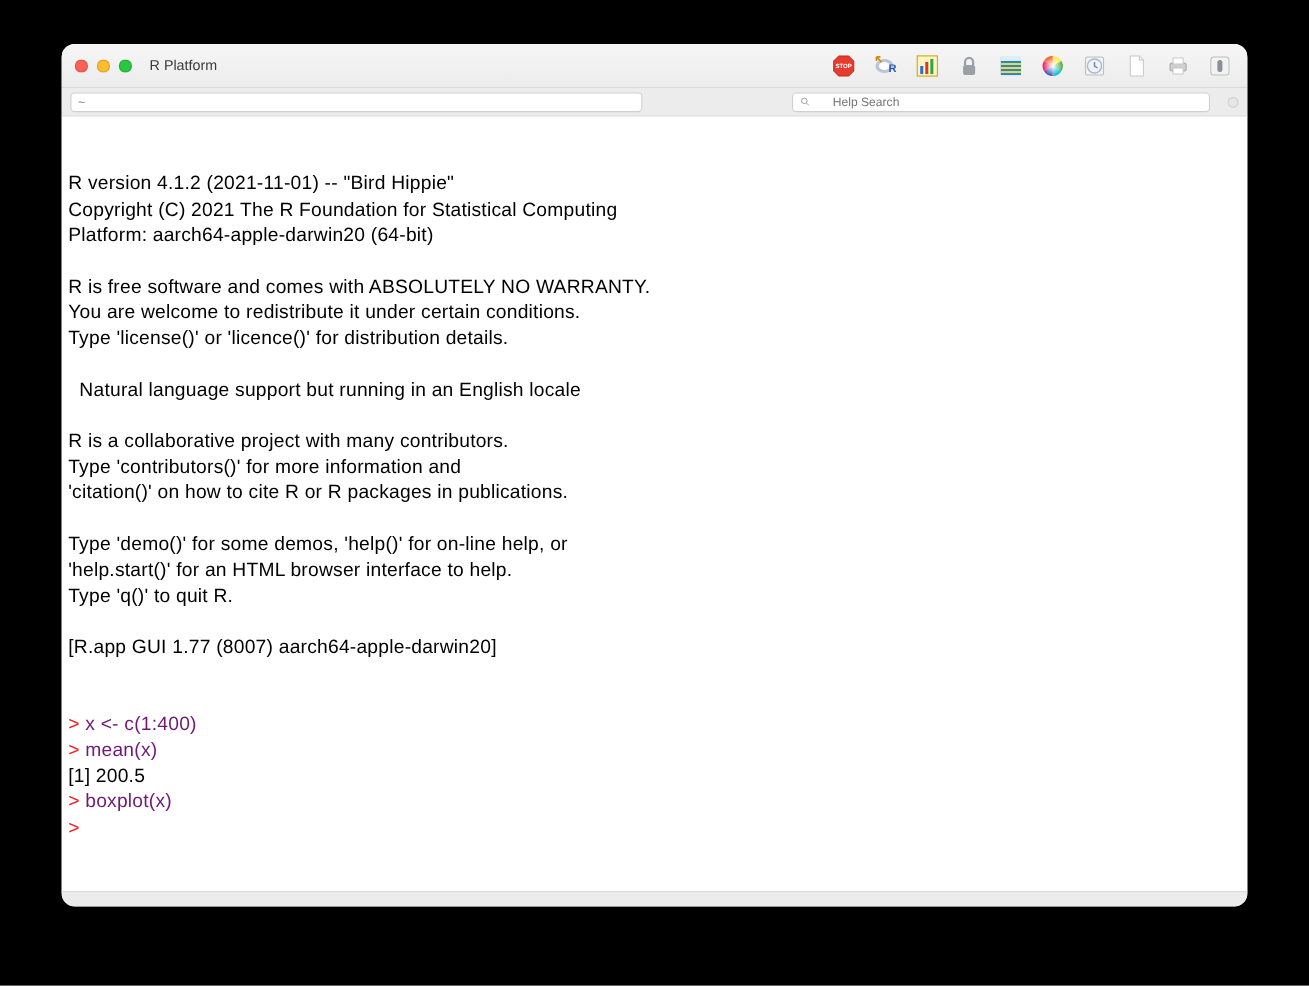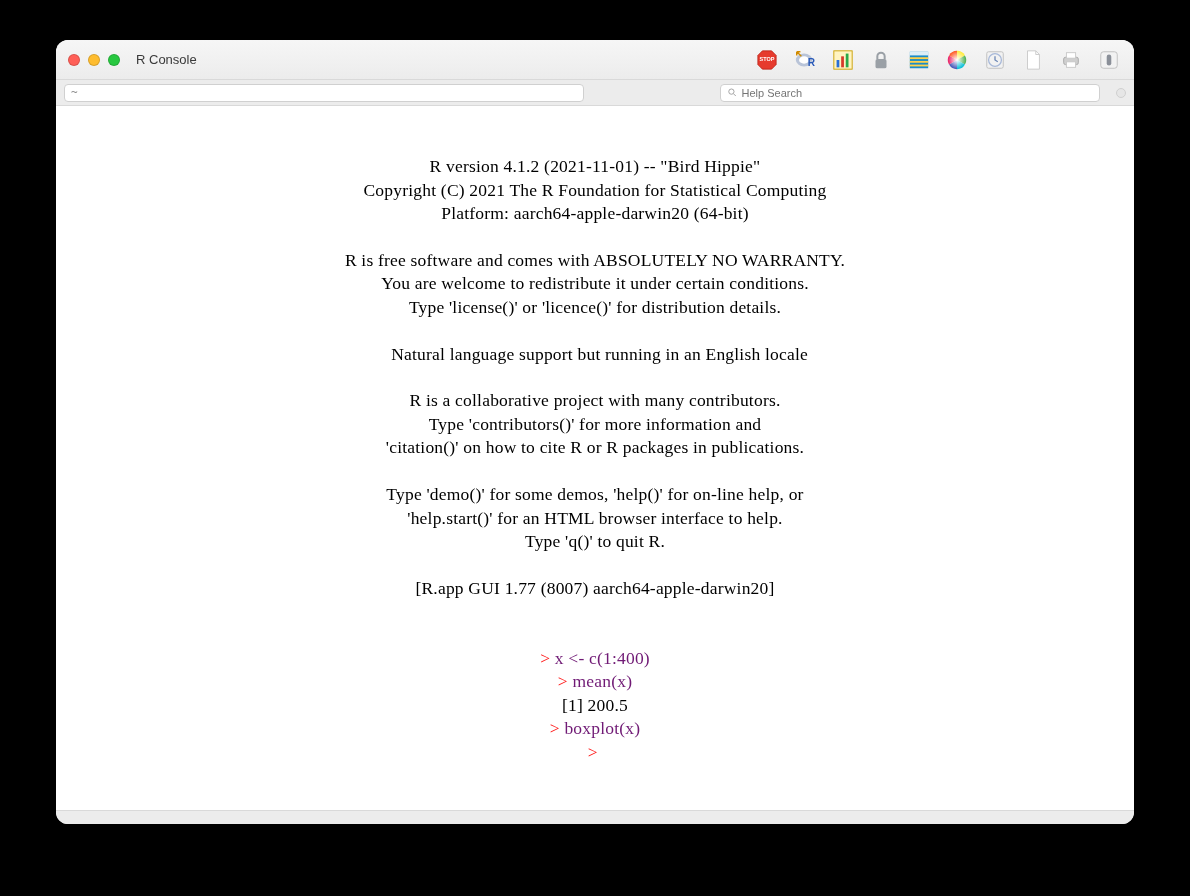--- a/index.html
+++ b/index.html
@@ -88,69 +88,68 @@
   .spacer { flex: 1; }
   .help-search {
     flex: 0 0 380px;
     height: 18px;
     background: #fff;
     border: 1px solid #d0d0d0;
     border-radius: 4px;
     display: flex;
     align-items: center;
     padding: 0 6px;
-    gap: 4px;
+    gap: 20px;
     margin-left: 12px;
   }
   .help-search svg { width: 11px; height: 11px; }
   .help-search input {
     border: none; outline: none;
     font-size: 11px;
     color: #999;
     width: 100%;
     background: transparent;
   }
   .mini-circle {
     width: 10px; height: 10px; border-radius: 50%;
     background: #e6e6e6; border: 1px solid #d0d0d0;
     margin-left: 6px;
   }
   .console {
     flex: 1;
     background: #fff;
     padding: 26px 6px 6px 6px;
-    font-family: Liberation Serif, serif;
+    font-family: Liberation Sans, sans-serif;
     font-size: 17.5px;
     line-height: 23.4px;
     color: #000;
     white-space: pre;
     overflow: hidden;
     letter-spacing: 0.2px;
-    text-align: center;
   }
   .console .line { white-space: pre; }
   .prompt { color: #ff1818; }
   .cmd    { color: #701a75; }
   .statusbar {
     height: 14px;
     background: #ececec;
     border-top: 1px solid #d9d9d9;
   }
 </style>
 </head>
 <body>
 
 <div class="window">
   <div class="titlebar">
     <div class="traffic">
       <div class="dot red"></div>
       <div class="dot yellow"></div>
       <div class="dot green"></div>
     </div>
-    <div class="title">R Console</div>
+    <div class="title">R Platform</div>
 
     <div class="toolbar-icons">
       <div class="tb-icon">
         <svg viewBox="0 0 24 24">
             <polygon points="7,2 17,2 22,7 22,17 17,22 7,22 2,17 2,7" fill="#e63b2e" stroke="#b52015" stroke-width="0.8"></polygon>
             <text x="12" y="13.5" text-anchor="middle" font-size="6" fill="#fff" font-family="Arial" font-weight="bold">STOP</text>
           </svg>
       </div>
       <div class="tb-icon">
         <svg viewBox="0 0 24 24">

